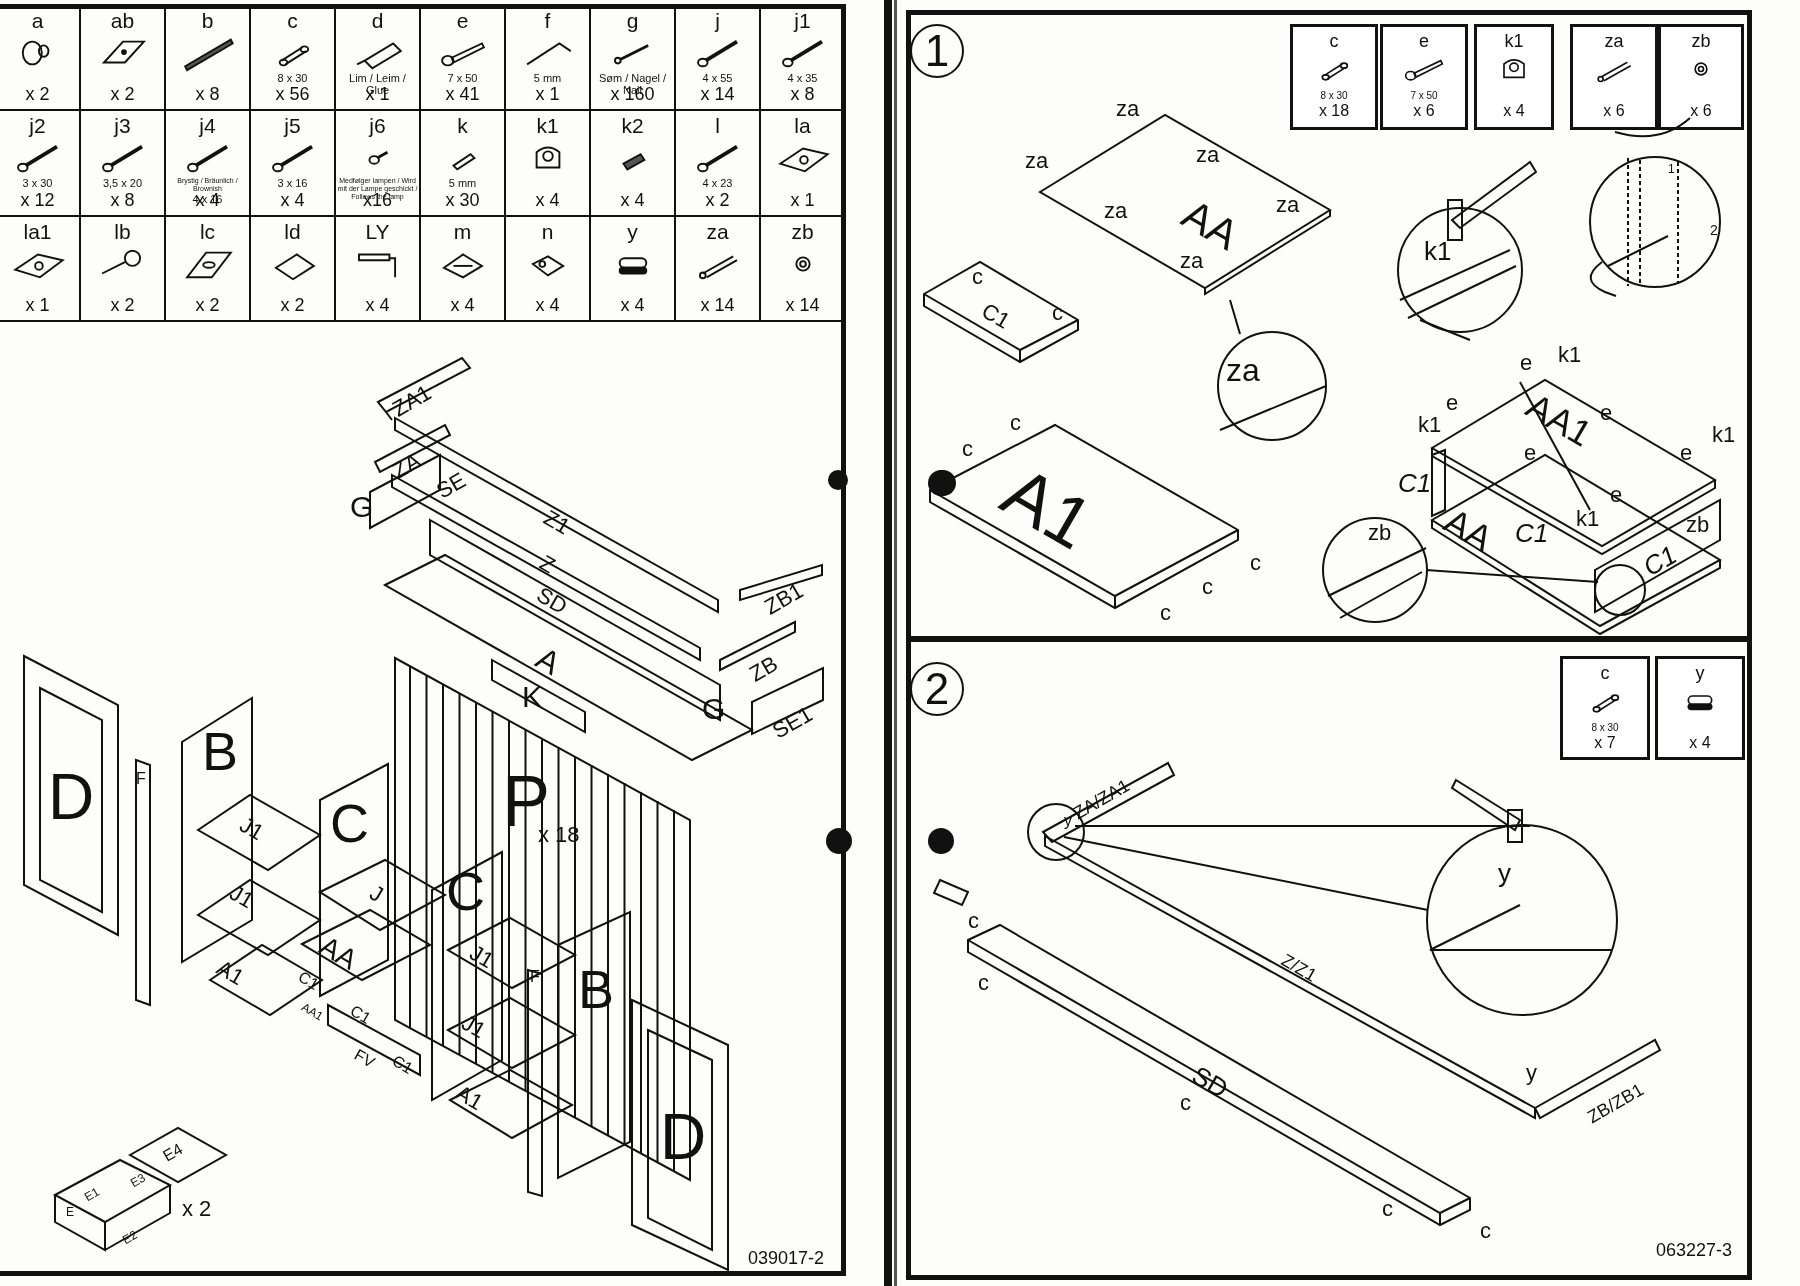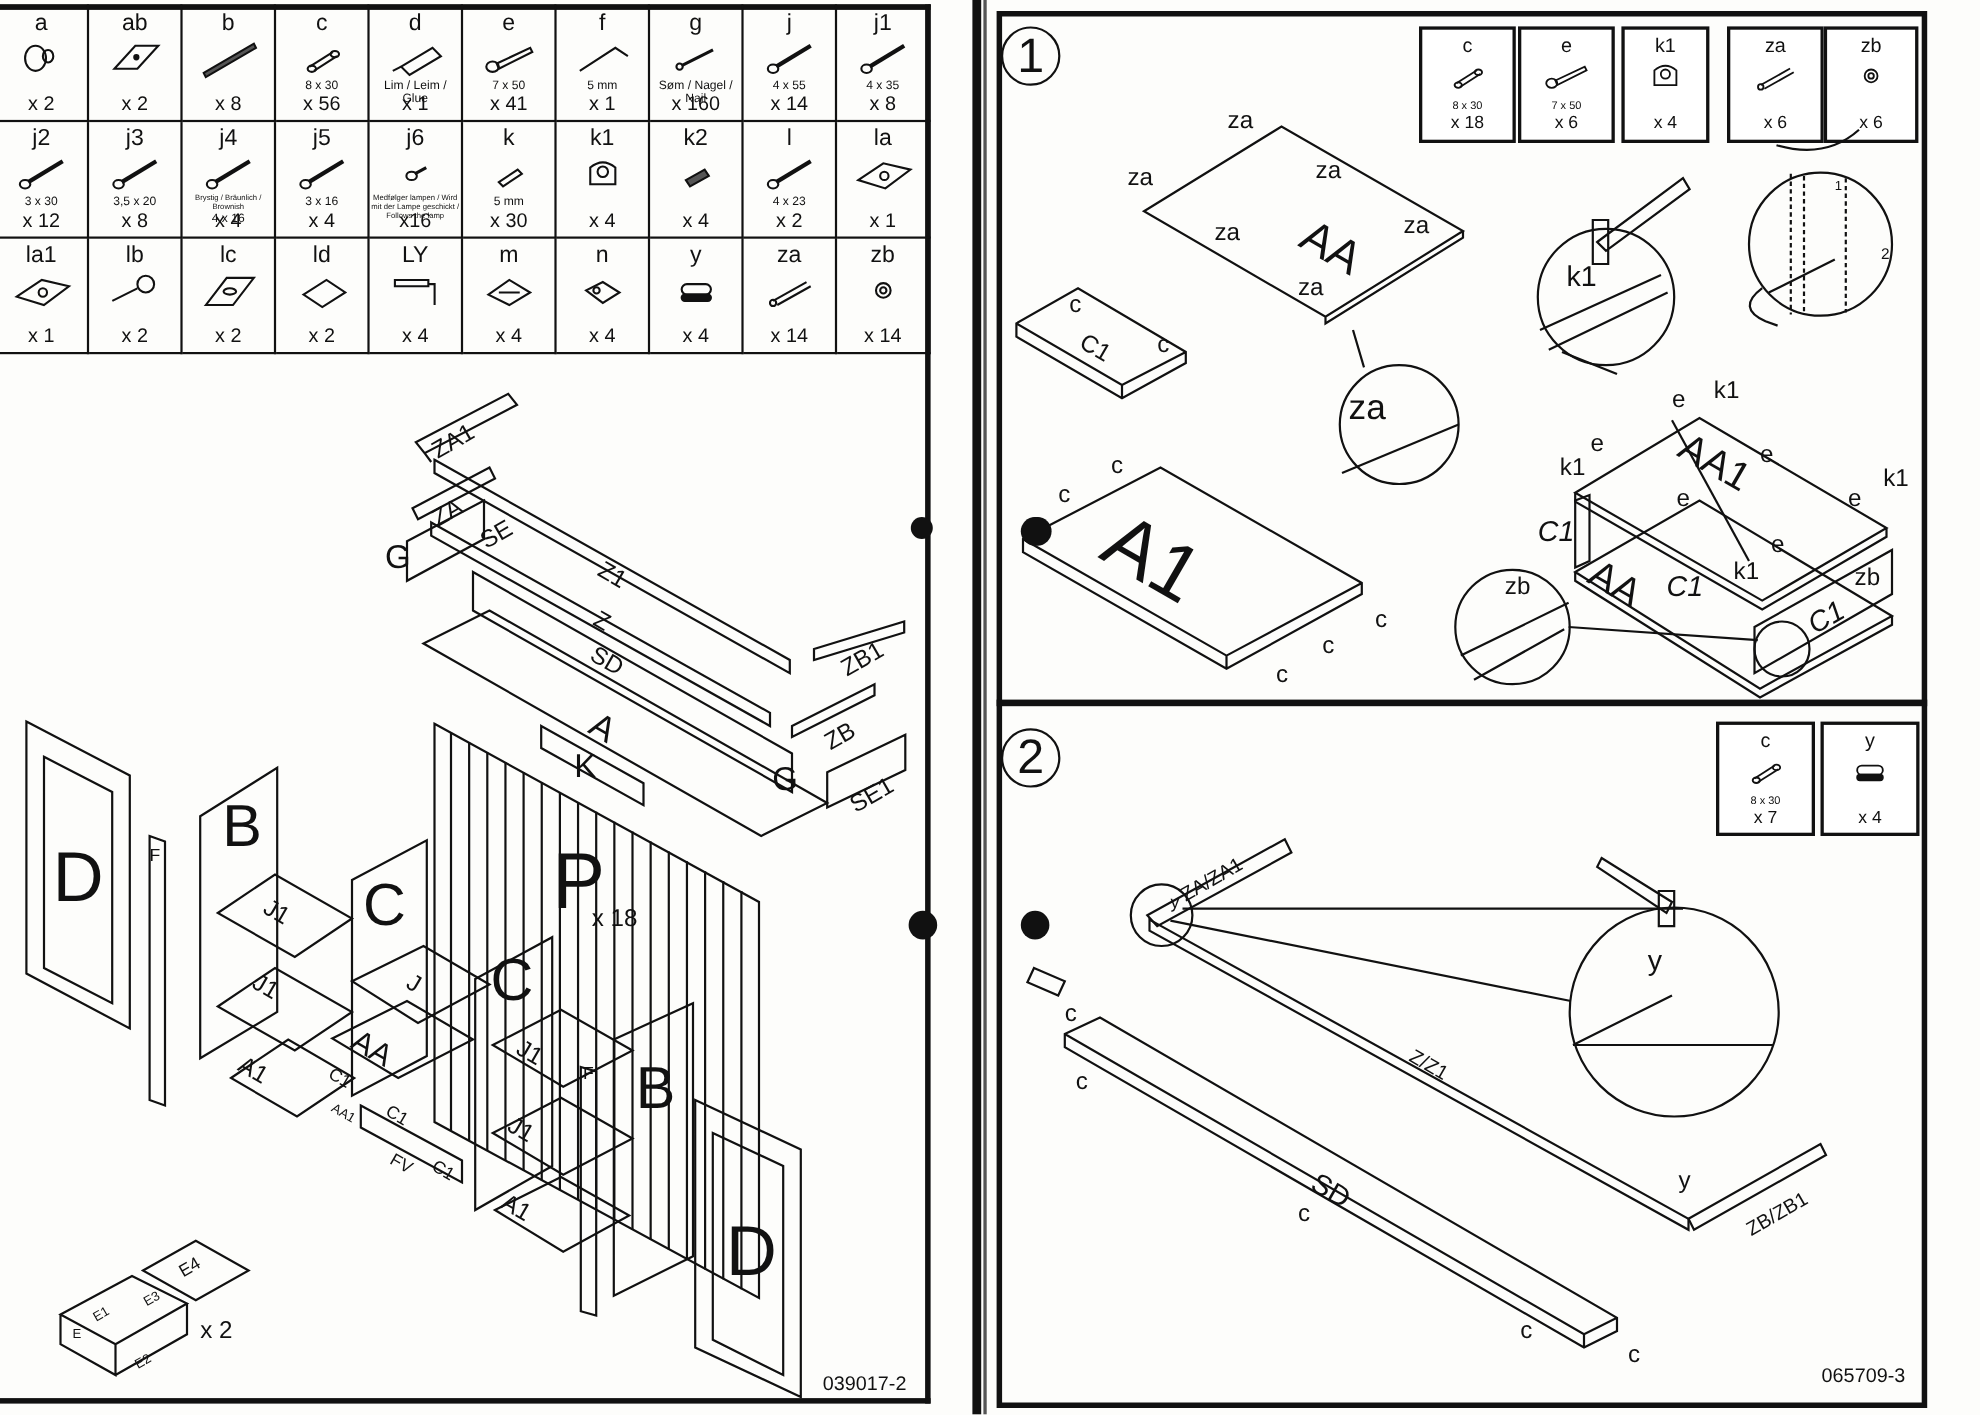--- a/index.html
+++ b/index.html
@@ -577,13 +577,13 @@
 <div class="lbl sm rotm30" style="left:1584px;top:1110px;font-size:18px;">ZB/ZB1</div>
 <div class="lbl sm" style="left:1526px;top:1060px;">y</div>
 <div class="lbl sm" style="left:1064px;top:812px;font-size:16px;">y</div>
 <div class="lbl sm" style="left:1498px;top:858px;font-size:26px;">y</div>
 <div class="lbl sm" style="left:968px;top:908px;">c</div>
 <div class="lbl sm" style="left:978px;top:970px;">c</div>
 <div class="lbl sm" style="left:1180px;top:1090px;">c</div>
 <div class="lbl sm" style="left:1382px;top:1196px;">c</div>
 <div class="lbl sm" style="left:1480px;top:1218px;">c</div>
 
-<div class="docnum" style="left:1656px;top:1240px;">065709-3</div>
+<div class="docnum" style="left:1656px;top:1240px;">063227-3</div>
 
 </body></html>

